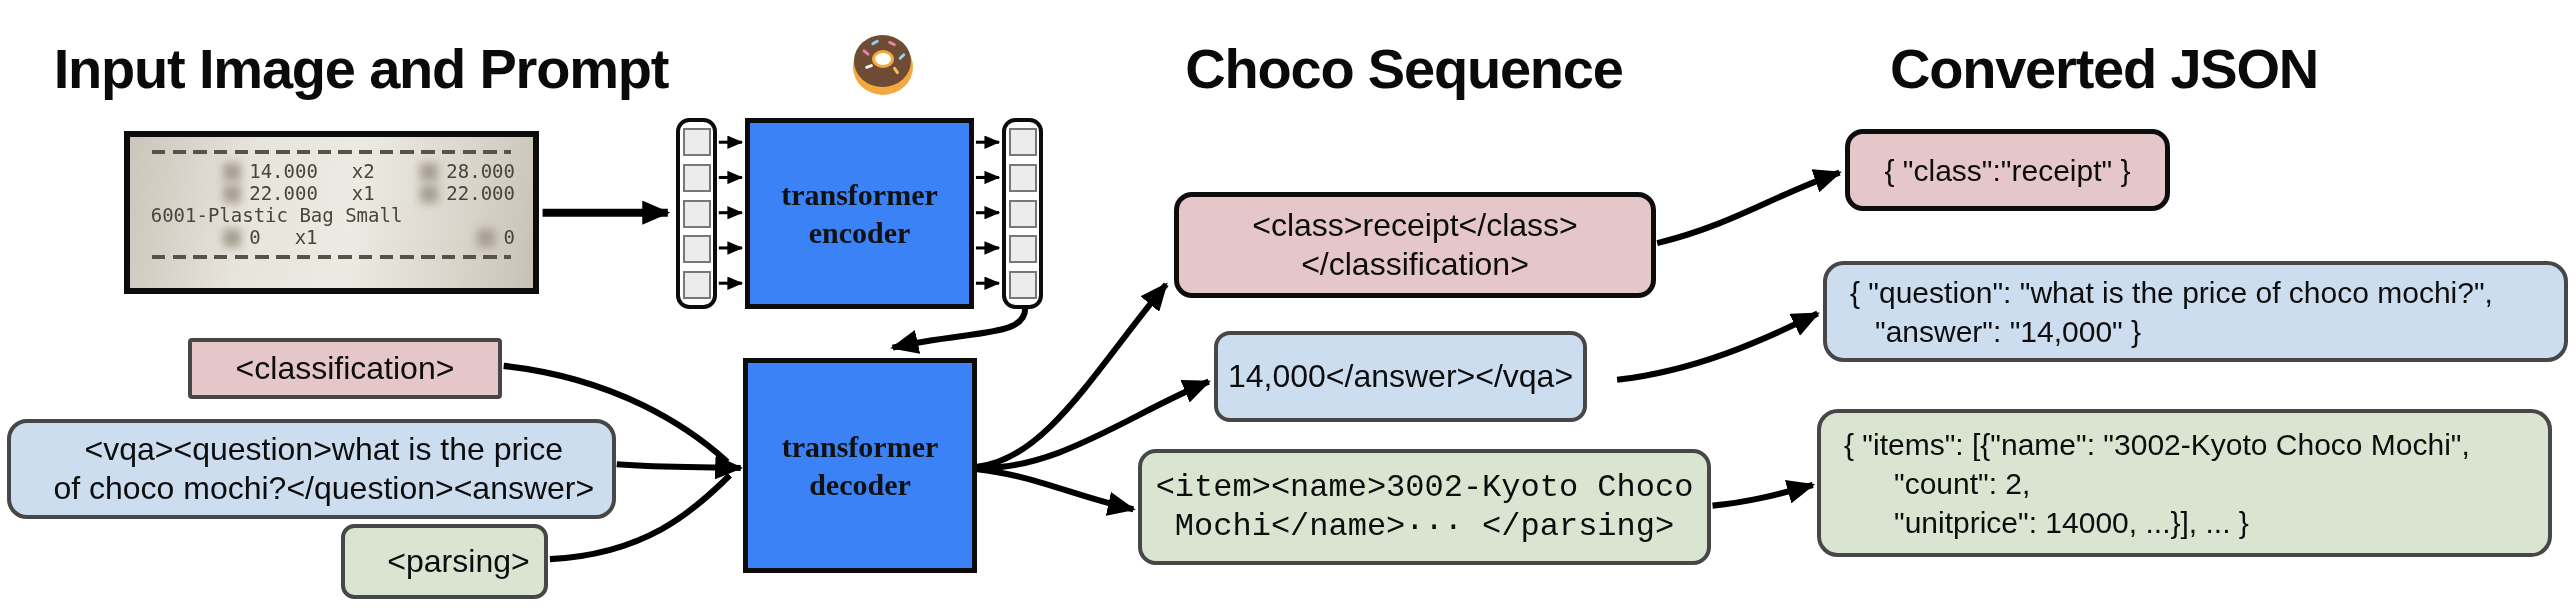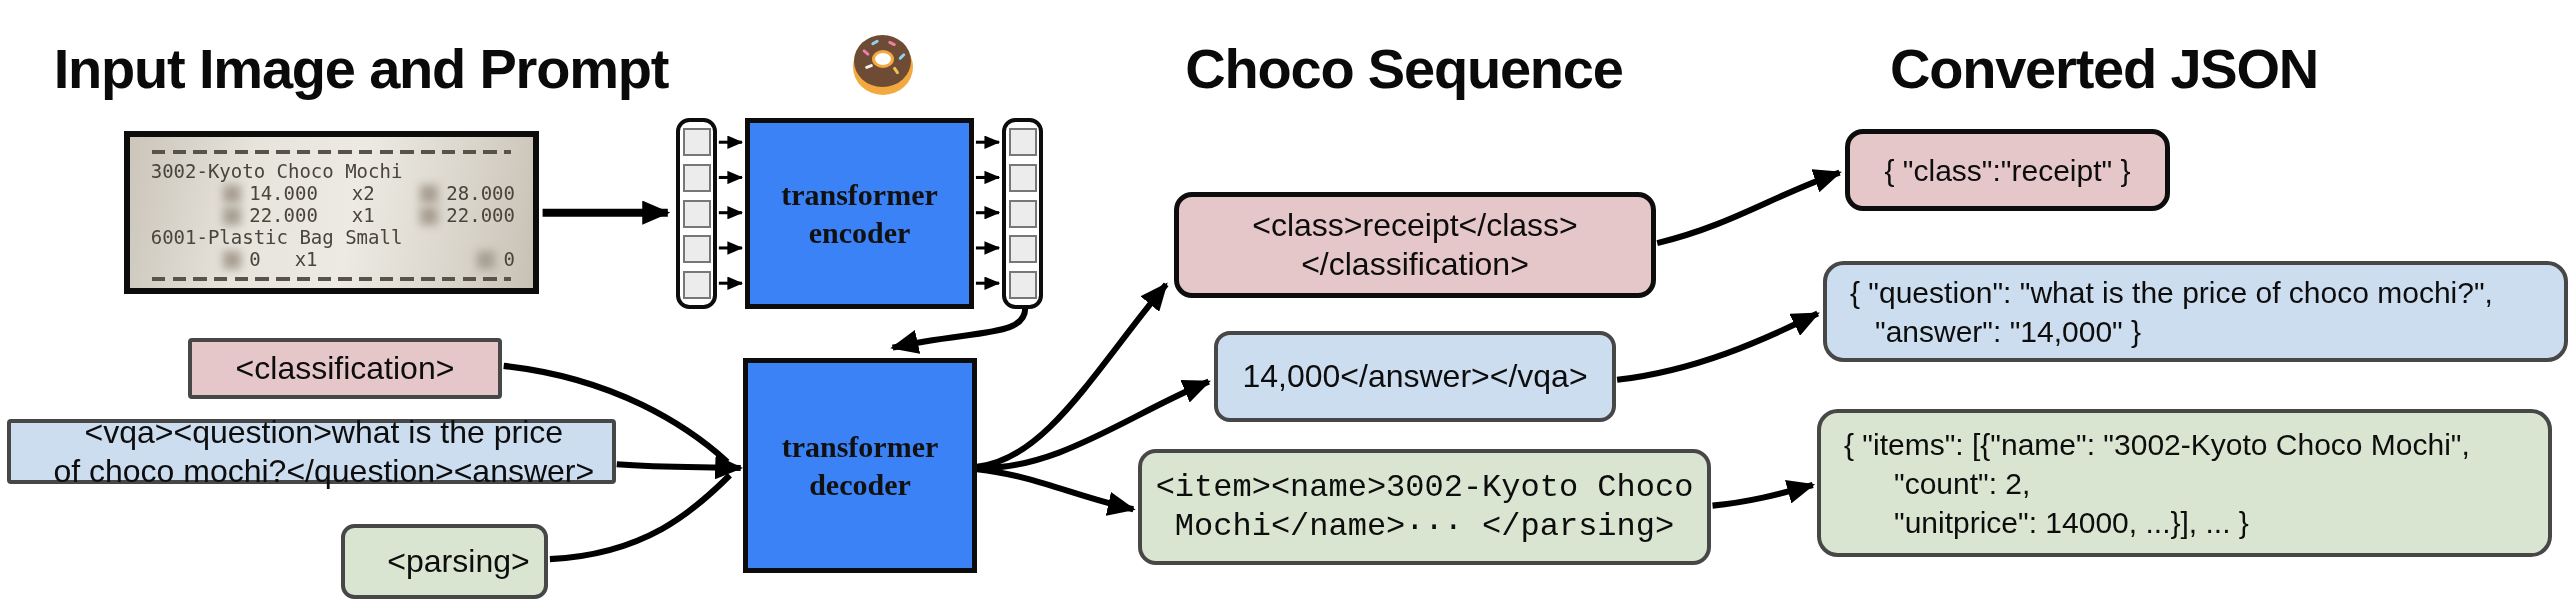--- a/index.html
+++ b/index.html
@@ -135,21 +135,20 @@
       <span class="sp" style="left:39px;top:34px;background:#f0c05a;transform:rotate(55deg);"></span>
     </span>
   </div>
 </div>
 <div class="col-title" style="left:1404px;">Choco Sequence</div>
 <div class="col-title" style="left:2104px;">Converted JSON</div>
 
 <div class="receipt">
   <div class="r-dash"></div>
 
-  <div class="r-name">3002-Kyoto Choco Mochi</div>
   <div class="r-price">
     <span><span class="redact"></span><span>14.000</span><span class="r-qty">x2</span></span>
     <span><span class="redact"></span><span>28.000</span></span>
   </div>
 
   <div class="r-price">
     <span><span class="redact"></span><span>22.000</span><span class="r-qty">x1</span></span>
     <span><span class="redact"></span><span>22.000</span></span>
   </div>
 
@@ -183,29 +182,29 @@
   <span class="token"></span>
 </div>
 
 <div class="block" style="left:743px; top:358px; width:234px; height:215px;">
   <span>transformer</span>
   <span>decoder</span>
 </div>
 
 <div class="tag-box fill-pink bd-gray" style="left:188px; top:338px; width:314px; height:61px; border-radius:4px;">&lt;classification&gt;</div>
 
-<div class="tag-box fill-blue bd-gray8" style="left:7.3px; top:419px; width:609px; height:65px; border-radius:4px;padding-left:24px;">&lt;vqa&gt;&lt;question&gt;what is the price
+<div class="tag-box fill-blue bd-gray8" style="left:7.3px; top:419px; width:609px; height:100px; border-radius:20px;padding-left:24px;">&lt;vqa&gt;&lt;question&gt;what is the price
 of choco mochi?&lt;/question&gt;&lt;answer&gt;</div>
 
 <div class="tag-box fill-green bd-gray" style="left:341px; top:524px; width:207px; height:75px; border-radius:13.4px;padding-left:28px;">&lt;parsing&gt;</div>
 
 <div class="tag-box fill-pink bd-black" style="left:1174px; top:192px; width:482px; height:106px; border-radius:18px;">&lt;class&gt;receipt&lt;/class&gt;
 &lt;/classification&gt;</div>
 
-<div class="tag-box fill-blue bd-gray8" style="left:1214px; top:331px; width:402px; height:91px; border-radius:16px;">14,000&lt;/answer&gt;&lt;/vqa&gt;</div>
+<div class="tag-box fill-blue bd-gray8" style="left:1214px; top:331px; width:373px; height:91px; border-radius:16px;">14,000&lt;/answer&gt;&lt;/vqa&gt;</div>
 
 <div class="tag-box fill-green bd-gray8" style="left:1138px; top:449px; width:573px; height:116px; border-radius:18px;font-family:Liberation Mono, monospace;">&lt;item&gt;&lt;name&gt;3002-Kyoto Choco
 Mochi&lt;/name&gt;··· &lt;/parsing&gt;</div>
 
 <div class="json-box fill-pink bd-black" style="left:1845px; top:129px; width:325px; height:82px; border-radius:18px; justify-content:center;">{ "class":"receipt" }</div>
 
 <div class="json-box fill-blue bd-gray8" style="left:1823px; top:261px; width:745px; height:101px; border-radius:20.7px; padding-left:23px;">{ "question": "what is the price of choco mochi?",
    "answer": "14,000" }</div>
 
 <div class="json-box fill-green bd-gray8" style="left:1817px; top:409px; width:735px; height:148px; border-radius:20.7px; padding-left:23px;">{ "items": [{"name": "3002-Kyoto Choco Mochi",

